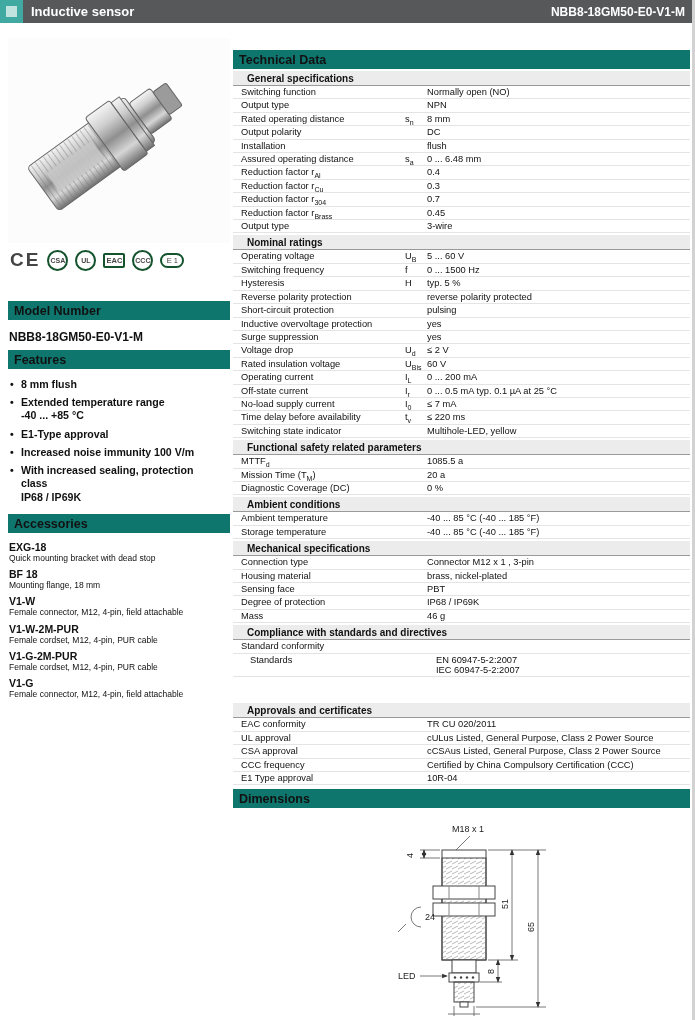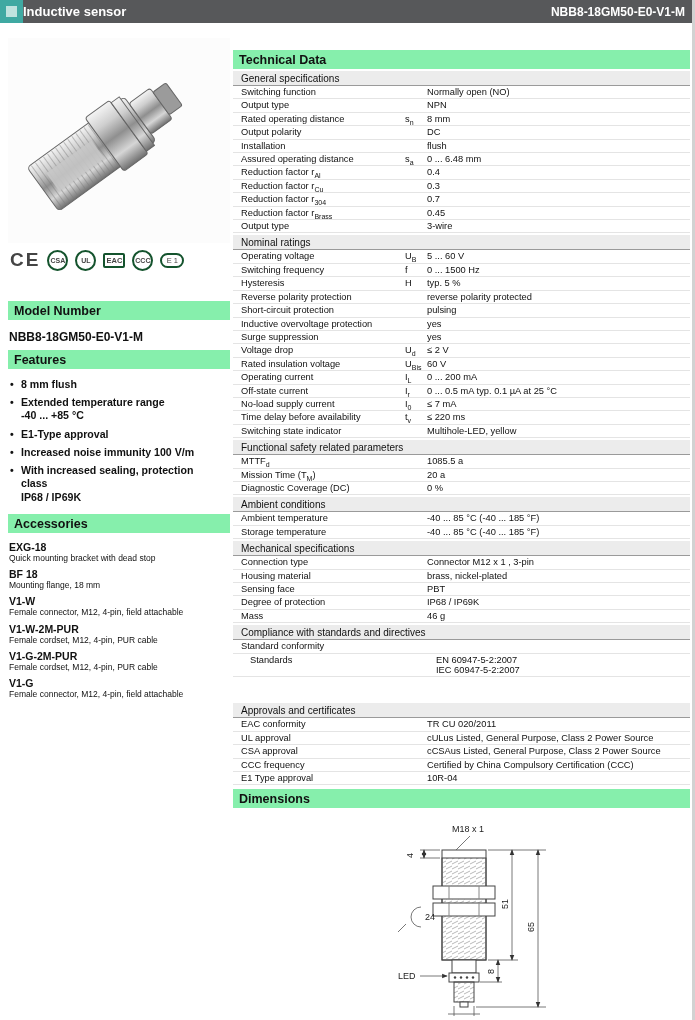--- a/index.html
+++ b/index.html
@@ -5,29 +5,29 @@
   html,body{margin:0;padding:0}
   body{
     width:695px;height:1020px;position:relative;background:#fff;overflow:hidden;
     font-family:"Liberation Sans",sans-serif;color:#111;
   }
   
   .topbar{position:absolute;top:0;left:0;right:0;height:23px;background:#57585a;
     display:flex;align-items:center;justify-content:space-between;color:#fff}
   .brand-sq{width:23px;height:23px;background:#3fa9a2;display:flex;align-items:center;justify-content:center;flex:none}
   .brand-sq .inner{width:11px;height:11px;background:#bfe3df}
-  .topbar-left{display:flex;align-items:center;}
+  .topbar-left{display:flex;align-items:center;gap:8px}
   .topbar-title{font-weight:bold;font-size:13px}
   .topbar-model{font-weight:bold;font-size:12px;padding-right:10px}
   
   .left{position:absolute;left:8px;top:38px;width:222px}
   .right{position:absolute;left:233px;top:50px;width:457px}
   .edge-strip{position:absolute;right:0;top:0;bottom:0;width:3px;background:#d2d2d2}
   
-  .secbar{background:#86efac;font-weight:bold;font-size:12.5px;padding:3px 6px 2px}
+  .secbar{background:#0f766e;font-weight:bold;font-size:12.5px;padding:3px 6px 2px}
   .secbar.model{margin-top:30px}
   
   .photo{height:205px;position:relative;background:#fcfcfc;overflow:hidden}
   
   .certs{display:flex;align-items:center;gap:7px;margin:6px 0 0 2px;color:#555;height:22px}
   .cert{display:inline-flex;align-items:center;justify-content:center;border:2px solid #14532d;color:#444;box-sizing:border-box}
   .cert.ce{border:none;font-size:19px;letter-spacing:2px;font-weight:600}
   .cert.round{width:19px;height:19px;border-radius:50%;font-size:6px;font-weight:bold}
   .cert.round.big{width:21px;height:21px;font-size:7px}
   .cert.box{width:22px;height:15px;font-size:7.5px;font-weight:bold;border-radius:2px}
@@ -37,22 +37,22 @@
   ul.features{list-style:none;margin:9px 0 10px;padding:0 0 0 2px}
   ul.features li{position:relative;padding-left:11px;font-weight:bold;font-size:10.6px;
     line-height:1.25;margin-bottom:5px;white-space:pre-line}
   ul.features li::before{content:"\2022";position:absolute;left:0;top:0}
   .acc-list{margin:8px 0 0 1px}
   .acc-item{margin-bottom:5px}
   .acc-name{font-weight:bold;font-size:10.5px;line-height:1.15}
   .acc-desc{font-size:8.5px;line-height:1.2}
   
   .td-table{margin-top:2px}
-  .td-sec{font-weight:normal;font-size:10px;background:#ececec;border-bottom:1px solid #9a9a9a;
-    padding:2px 8px 1px;margin-top:2px}
+  .td-sec{font-weight:bold;font-size:10px;background:#ececec;border-bottom:1px solid #9a9a9a;
+    padding:2px 14px 1px;margin-top:2px}
   .td-sec.gap{margin-top:26px}
   .td-row{display:flex;align-items:flex-start;font-size:9.3px;line-height:1.12;
     border-bottom:1px solid #e4e4e4;padding:1px 0}
   .td-label{width:164px;padding-left:8px;flex:none}
   .td-row.ind1 .td-label{padding-left:17px}
   .td-sym{width:22px;flex:none}
   .td-val{flex:1}
   sub{font-size:7px;line-height:0}
   
   .dims{height:242px;position:relative}

